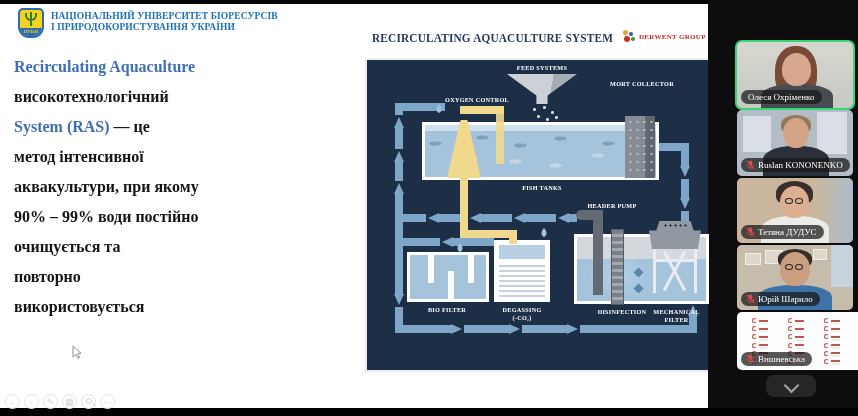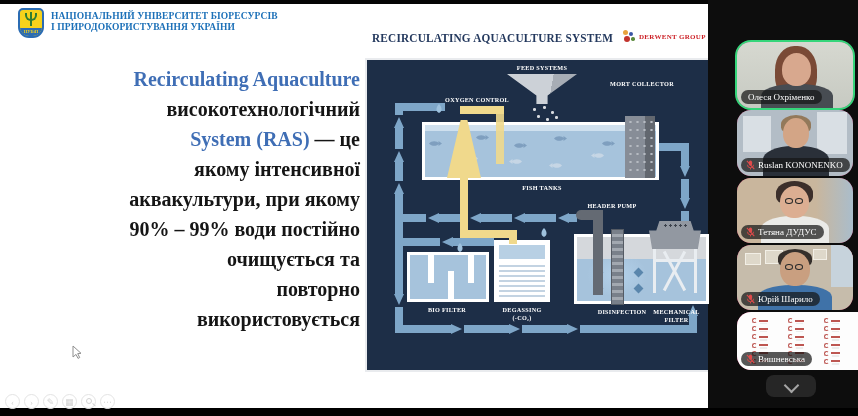--- a/index.html
+++ b/index.html
@@ -15,22 +15,22 @@
           border-radius:5px 5px 11px 11px;box-sizing:border-box;overflow:hidden;}
   .emblem-plant{position:absolute;left:50%;top:2px;width:12px;height:14px;transform:translateX(-50%);}
   .emblem-plant::before{content:"";position:absolute;left:5px;top:0;width:2px;height:14px;background:#2e7d32;}
   .emblem-plant::after{content:"";position:absolute;left:0;top:1px;width:12px;height:8px;
           border-left:2px solid #2e7d32;border-right:2px solid #2e7d32;border-bottom:2px solid #2e7d32;
           border-radius:0 0 8px 8px;box-sizing:border-box;}
   .emblem-band{position:absolute;left:0;bottom:0;width:100%;height:8px;background:#2b6cb3;color:#f5d21b;
           font-size:4.5px;font-weight:bold;text-align:center;line-height:8px;}
   .uni-name{color:#1c70b8;font-weight:bold;font-size:9.5px;line-height:1.18;padding-top:3px;letter-spacing:.1px;}
   
-  .slide-text{position:absolute;left:14px;top:64px;width:346px;text-align:right;
-          font-weight:bold;font-size:20px;line-height:30px;color:#151515;}
+  .slide-text{position:absolute;left:14px;top:52px;width:346px;text-align:left;
+          font-weight:bold;font-size:16px;line-height:30px;color:#151515;}
   .slide-text .accent{color:#3f6eb5;}
   
   .diag-title{position:absolute;left:372px;top:31px;width:250px;color:#24395e;font-weight:bold;
           font-size:12px;letter-spacing:.2px;transform:scaleX(.94);transform-origin:left;white-space:nowrap;}
   .brand{position:absolute;left:622px;top:30px;display:flex;align-items:center;gap:4px;}
   .brand-dots{position:relative;width:13px;height:13px;}
   .brand-dots i{position:absolute;border-radius:50%;}
   .brand-dots i:nth-child(1){left:1px;top:0;width:5px;height:5px;background:#e8a33d;}
   .brand-dots i:nth-child(2){left:7px;top:2px;width:4px;height:4px;background:#3a56a5;}
   .brand-dots i:nth-child(3){left:2px;top:6px;width:6px;height:6px;background:#c2332d;}
@@ -91,21 +91,21 @@
   
   .controls{position:absolute;left:5px;top:394px;display:flex;gap:4px;z-index:9;}
   .ctl{width:15px;height:15px;border-radius:50%;border:1px solid #e4e4e4;color:#d2d2d2;
       font-size:9px;line-height:14px;text-align:center;background:#fff;box-sizing:border-box;position:relative;}
   .mag-ring{position:absolute;left:3.5px;top:3px;width:6px;height:6px;border:1.2px solid #d2d2d2;border-radius:50%;box-sizing:border-box;}
   .mag-tail{position:absolute;left:9.5px;top:9px;width:3.5px;height:1.2px;background:#d2d2d2;transform:rotate(45deg);}
   
   .cursor{position:absolute;left:72px;top:345px;z-index:9;}
   
   .sidebar{position:absolute;left:708px;top:0;width:150px;height:416px;background:#0d0d0d;}
-  .tile{position:absolute;left:29px;width:116px;border-radius:14px;overflow:hidden;background:#be185d;}
+  .tile{position:absolute;left:29px;width:116px;border-radius:5px;overflow:hidden;background:#be185d;}
   .tile.active{box-shadow:0 0 0 2px #35d57a inset, 0 0 0 2px #35d57a;}
   .pill{position:absolute;left:4px;bottom:4px;display:flex;align-items:center;gap:3px;
       background:rgba(22,22,22,.72);color:#fff;font-size:9px;padding:2px 7px 2.5px 5px;border-radius:8px;z-index:5;white-space:nowrap;}
   .pill.nomic{padding-left:7px;}
   .scene{position:absolute;inset:0;}
   .head{position:absolute;border-radius:50% 50% 46% 46%;z-index:3;}
   .hair{position:absolute;z-index:2;}
   .torso{position:absolute;border-radius:45% 45% 0 0;z-index:2;}
   .glasses{position:absolute;z-index:4;display:flex;gap:2px;}
   .glasses i{width:8px;height:6px;border:1.2px solid #2c2c2c;border-radius:45%;box-sizing:border-box;}
@@ -138,21 +138,21 @@
       <div class="uni-name">
         <div>НАЦІОНАЛЬНИЙ УНІВЕРСИТЕТ БІОРЕСУРСІВ</div>
         <div>І ПРИРОДОКОРИСТУВАННЯ УКРАЇНИ</div>
       </div>
     </div>
 
     <div class="slide-text">
       <div><span class="accent">Recirculating Aquaculture</span></div>
       <div>високотехнологічний</div>
       <div><span class="accent">System (RAS)</span><span> — це</span></div>
-      <div>якому інтенсивної</div>
+      <div>метод інтенсивної</div>
       <div>аквакультури, при якому</div>
       <div>90% – 99% води постійно</div>
       <div>очищується та</div>
       <div>повторно</div>
       <div>використовується</div>
     </div>
 
     <div class="diag-title">RECIRCULATING AQUACULTURE SYSTEM</div>
     <div class="brand">
       <span class="brand-dots">

